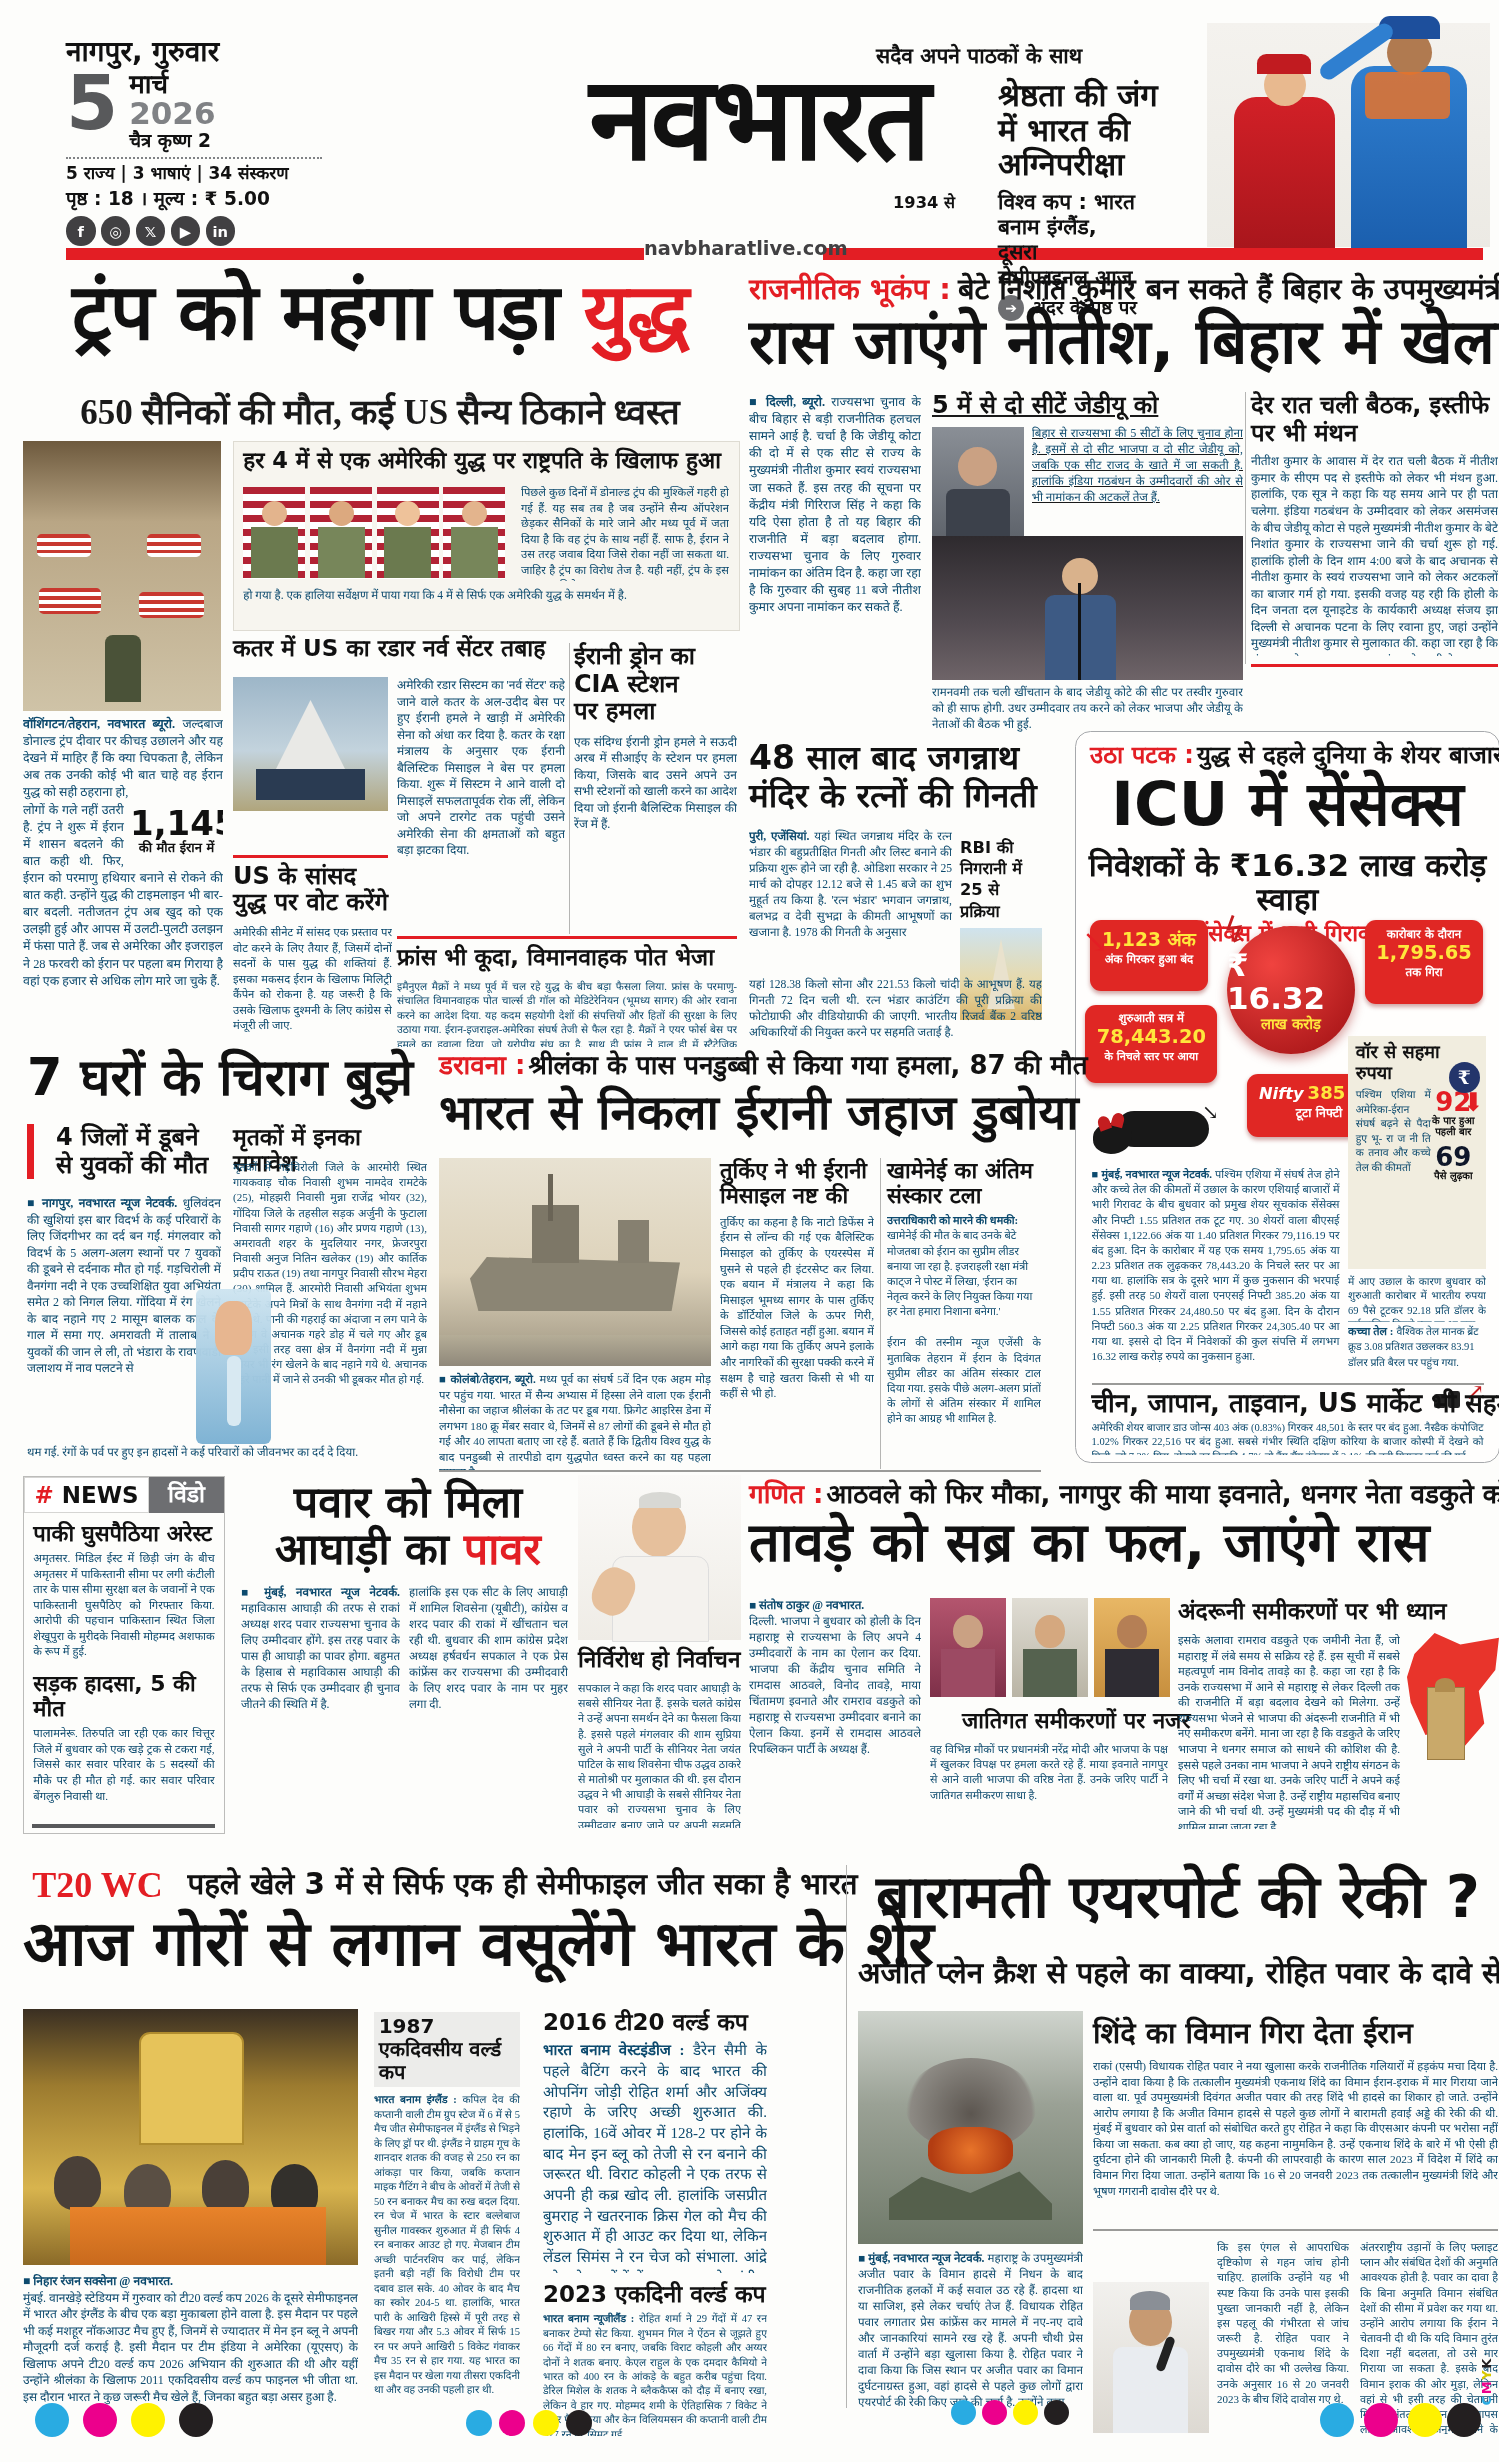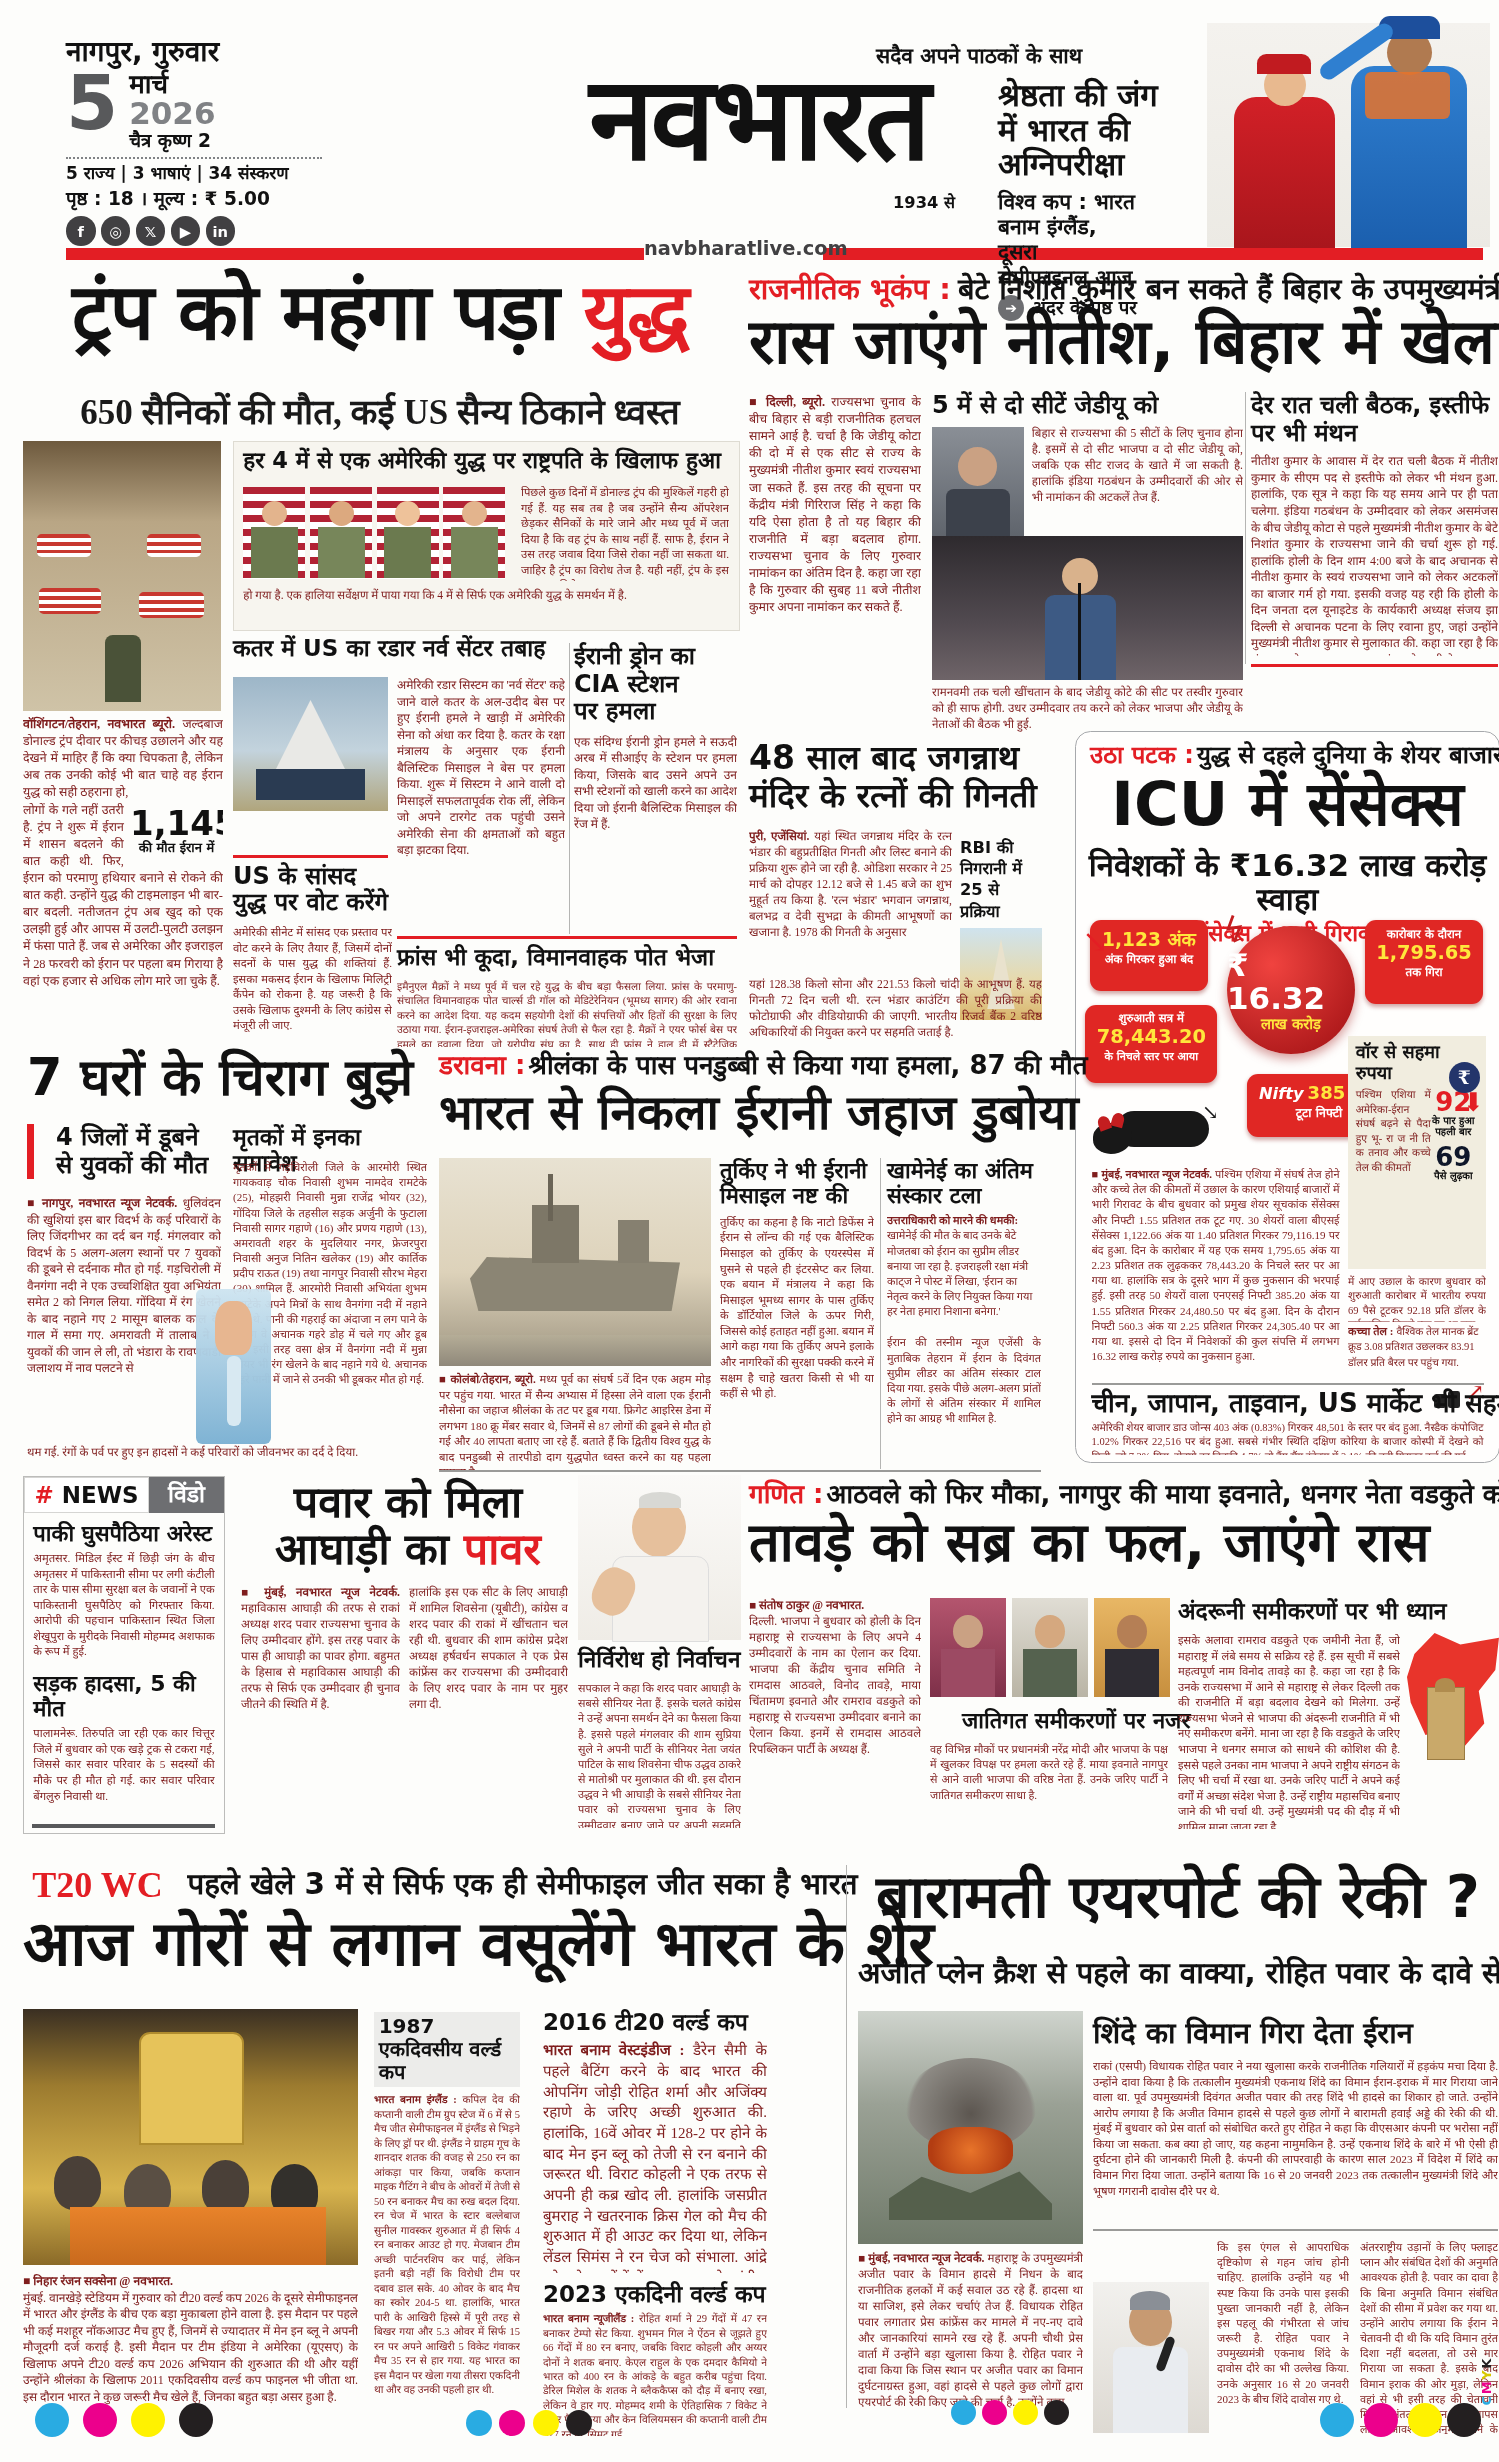--- a/index.html
+++ b/index.html
@@ -3,21 +3,21 @@
 <meta charset="utf-8">
 <style>
   html,body{margin:0;padding:0;}
   body{width:1500px;height:2462px;position:relative;background:#fdfdfb;color:#1a1a1a;
        font-family:"Liberation Serif","DejaVu Serif",serif;}
   #page{position:absolute;inset:0;overflow:hidden;}
   .abs{position:absolute;}
   .clip{overflow:hidden;}
   .hd{font-family:"DejaVu Sans","Liberation Sans",sans-serif;font-weight:800;line-height:1.08;color:#111;}
   .kick-red{color:#e31e24;font-weight:800;}
-  .body-txt{font-size:12px;line-height:1.38;text-align:justify;color:#7f1d1d;}
+  .body-txt{font-size:12px;line-height:1.38;text-align:justify;color:#0c4a6e;}
   .byline{font-weight:700;}
   .sub-hd{font-family:"DejaVu Sans","Liberation Sans",sans-serif;font-weight:800;color:#111;line-height:1.15;}
   .photo{background:#d8d4c8;position:absolute;}
   .red-rule{background:#e31e24;position:absolute;}
   .gray-rule{background:#9a9a98;position:absolute;}
   .badge{background:#e02724;border-radius:11px;color:#fff;text-align:center;
          font-family:"DejaVu Sans","Liberation Sans",sans-serif;position:absolute;
          box-shadow:0 2.3px 4.7px rgba(120,0,0,.35);}
   .badge .num{color:#ffe73c;font-weight:800;}
   .dot{border-radius:50%;position:absolute;}
@@ -167,21 +167,21 @@
     <span class="kick-red hd" style="font-size:29px;">राजनीतिक भूकंप :</span>
     <span class="hd" style="font-size:29px;font-weight:700;">बेटे निशांत कुमार बन सकते हैं बिहार के उपमुख्यमंत्री</span>
   </div>
   <div class="abs hd" style="left:749px;top:309px;width:749px;font-size:62px;font-weight:900;white-space:nowrap;">रास जाएंगे नीतीश, बिहार में खेला</div>
 
   <div class="abs clip body-txt" style="left:749px;top:394px;width:172px;height:342px;font-size:12.4px;">
     <span class="byline">■ </span><span class="byline">दिल्ली, ब्यूरो.</span>
     <span>राज्यसभा चुनाव के बीच बिहार से बड़ी राजनीतिक हलचल सामने आई है. चर्चा है कि जेडीयू कोटा की दो में से एक सीट से राज्य के मुख्यमंत्री नीतीश कुमार स्वयं राज्यसभा जा सकते हैं. इस तरह की सूचना पर केंद्रीय मंत्री गिरिराज सिंह ने कहा कि यदि ऐसा होता है तो यह बिहार की राजनीति में बड़ा बदलाव होगा. राज्यसभा चुनाव के लिए गुरुवार नामांकन का अंतिम दिन है. कहा जा रहा है कि गुरुवार की सुबह 11 बजे नीतीश कुमार अपना नामांकन कर सकते हैं.</span>
   </div>
 
-  <div class="abs" style="left:932px;top:392px;width:311px;">
+  <div class="abs" style="left:932px;top:392px;width:311px;text-decoration:underline;">
     <div class="sub-hd" style="font-size:24px;">5 में से दो सीटें जेडीयू को</div>
     <div class="photo" style="position:relative;float:left;width:92px;height:115px;margin:7.8px 7.8px 3.1px 0;background:linear-gradient(180deg,#8a8f96,#5d626a);">
       <div class="abs" style="left:26px;top:20px;width:39px;height:39px;border-radius:50%;background:#caa183;"></div>
       <div class="abs" style="left:14px;top:62px;width:64px;height:53px;background:#3c414b;border-radius:7.8px 7.8px 0 0;"></div>
     </div>
     <div class="body-txt clip" style="font-size:11.6px;height:124px;margin-top:6.2px;">बिहार से राज्यसभा की 5 सीटों के लिए चुनाव होना है. इसमें से दो सीट भाजपा व दो सीट जेडीयू को, जबकि एक सीट राजद के खाते में जा सकती है. हालांकि इंडिया गठबंधन के उम्मीदवारों की ओर से भी नामांकन की अटकलें तेज हैं.</div>
   </div>
   <div class="photo" style="left:932px;top:536px;width:311px;height:144px;background:linear-gradient(180deg,#2e2a2e 0%,#514a50 60%,#6e6468 100%);">
     <div class="abs" style="left:130px;top:22px;width:36px;height:36px;border-radius:50%;background:#d9b28c;"></div>
     <div class="abs" style="left:113px;top:59px;width:71px;height:85px;background:#3d5a84;border-radius:9.3px 9.3px 0 0;"></div>

